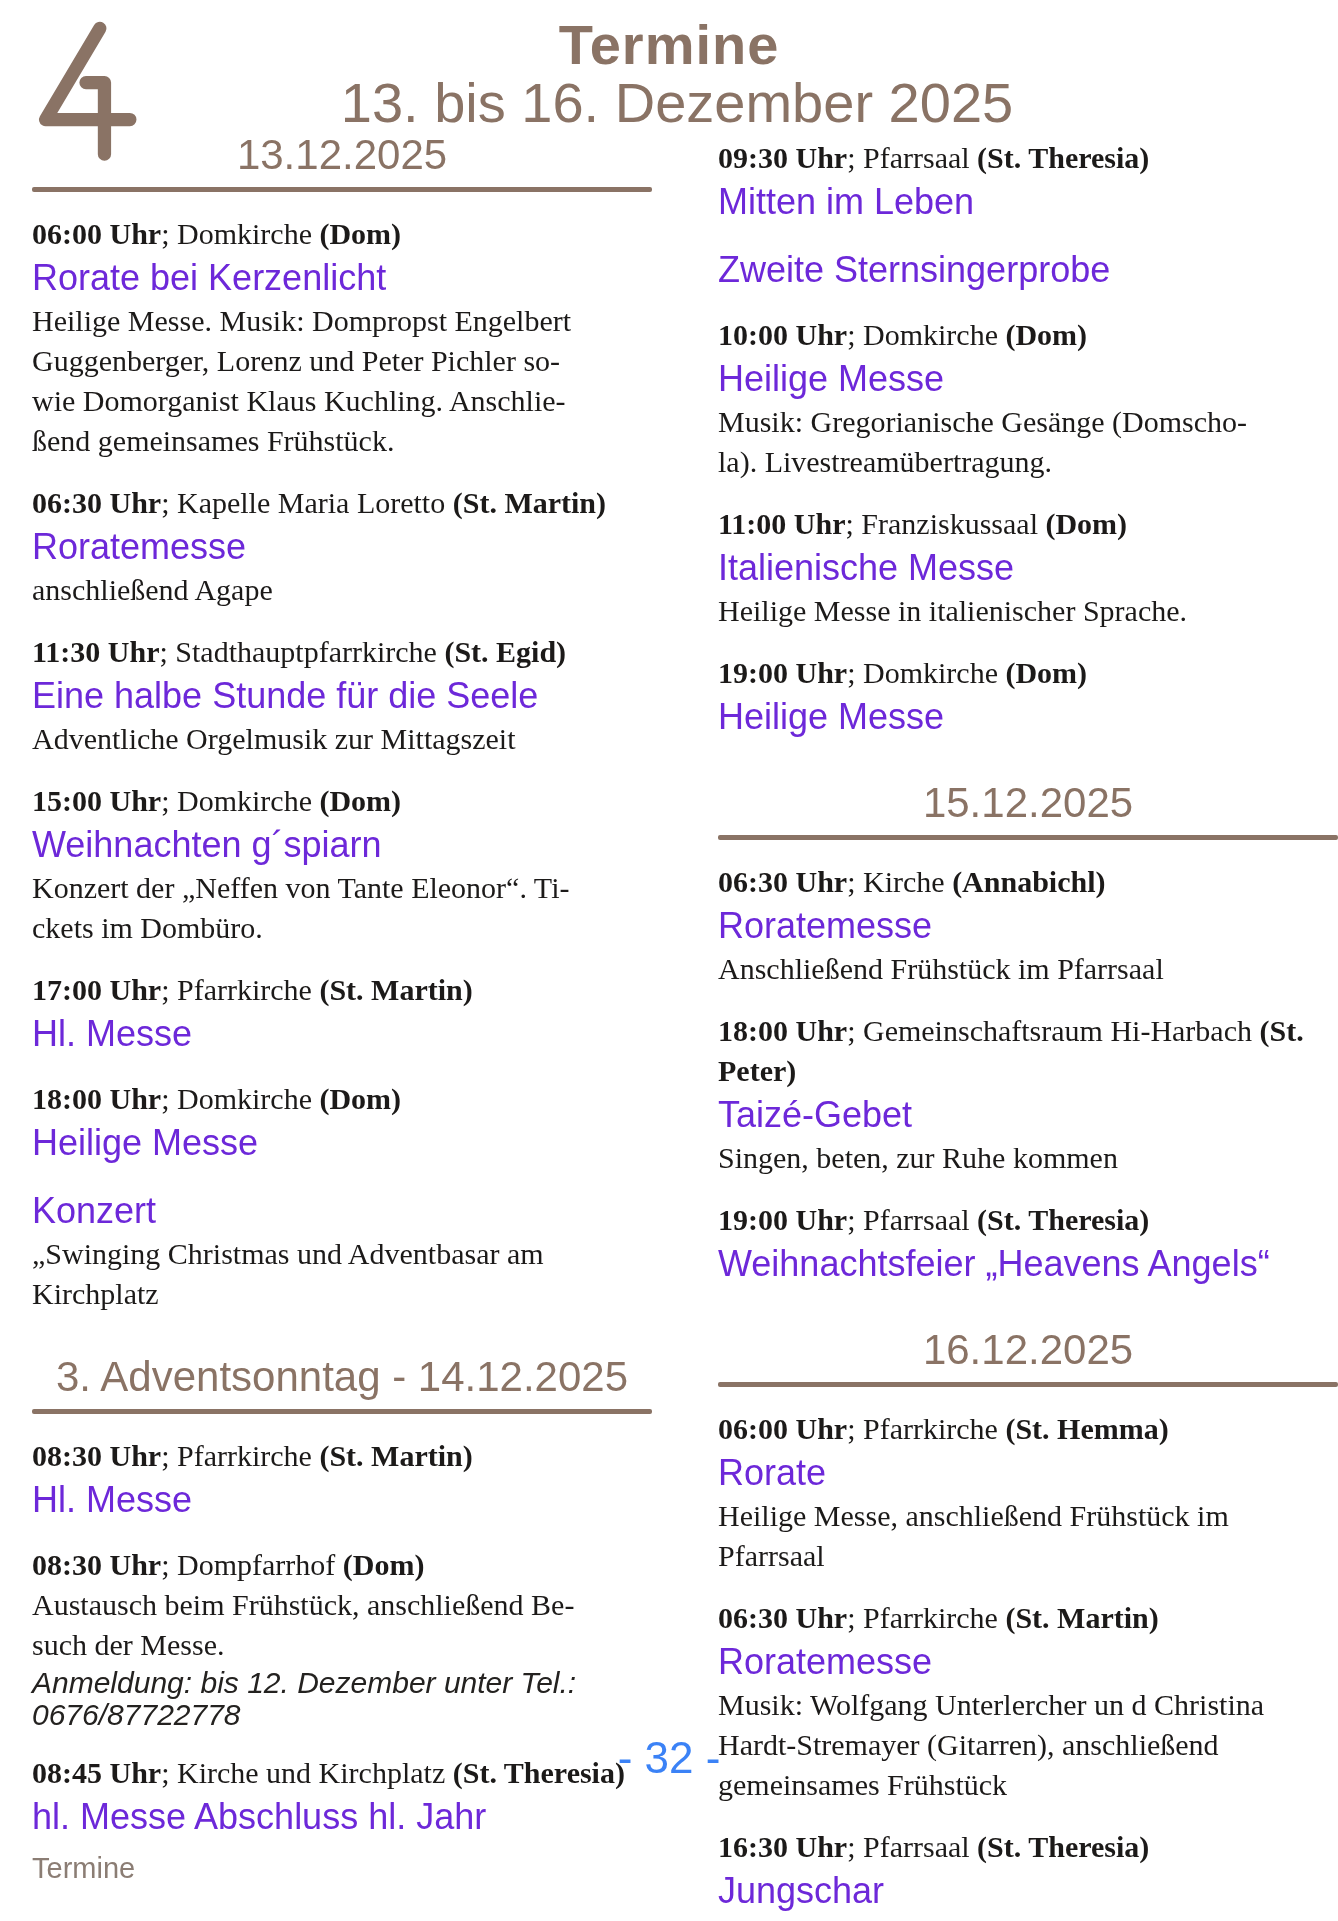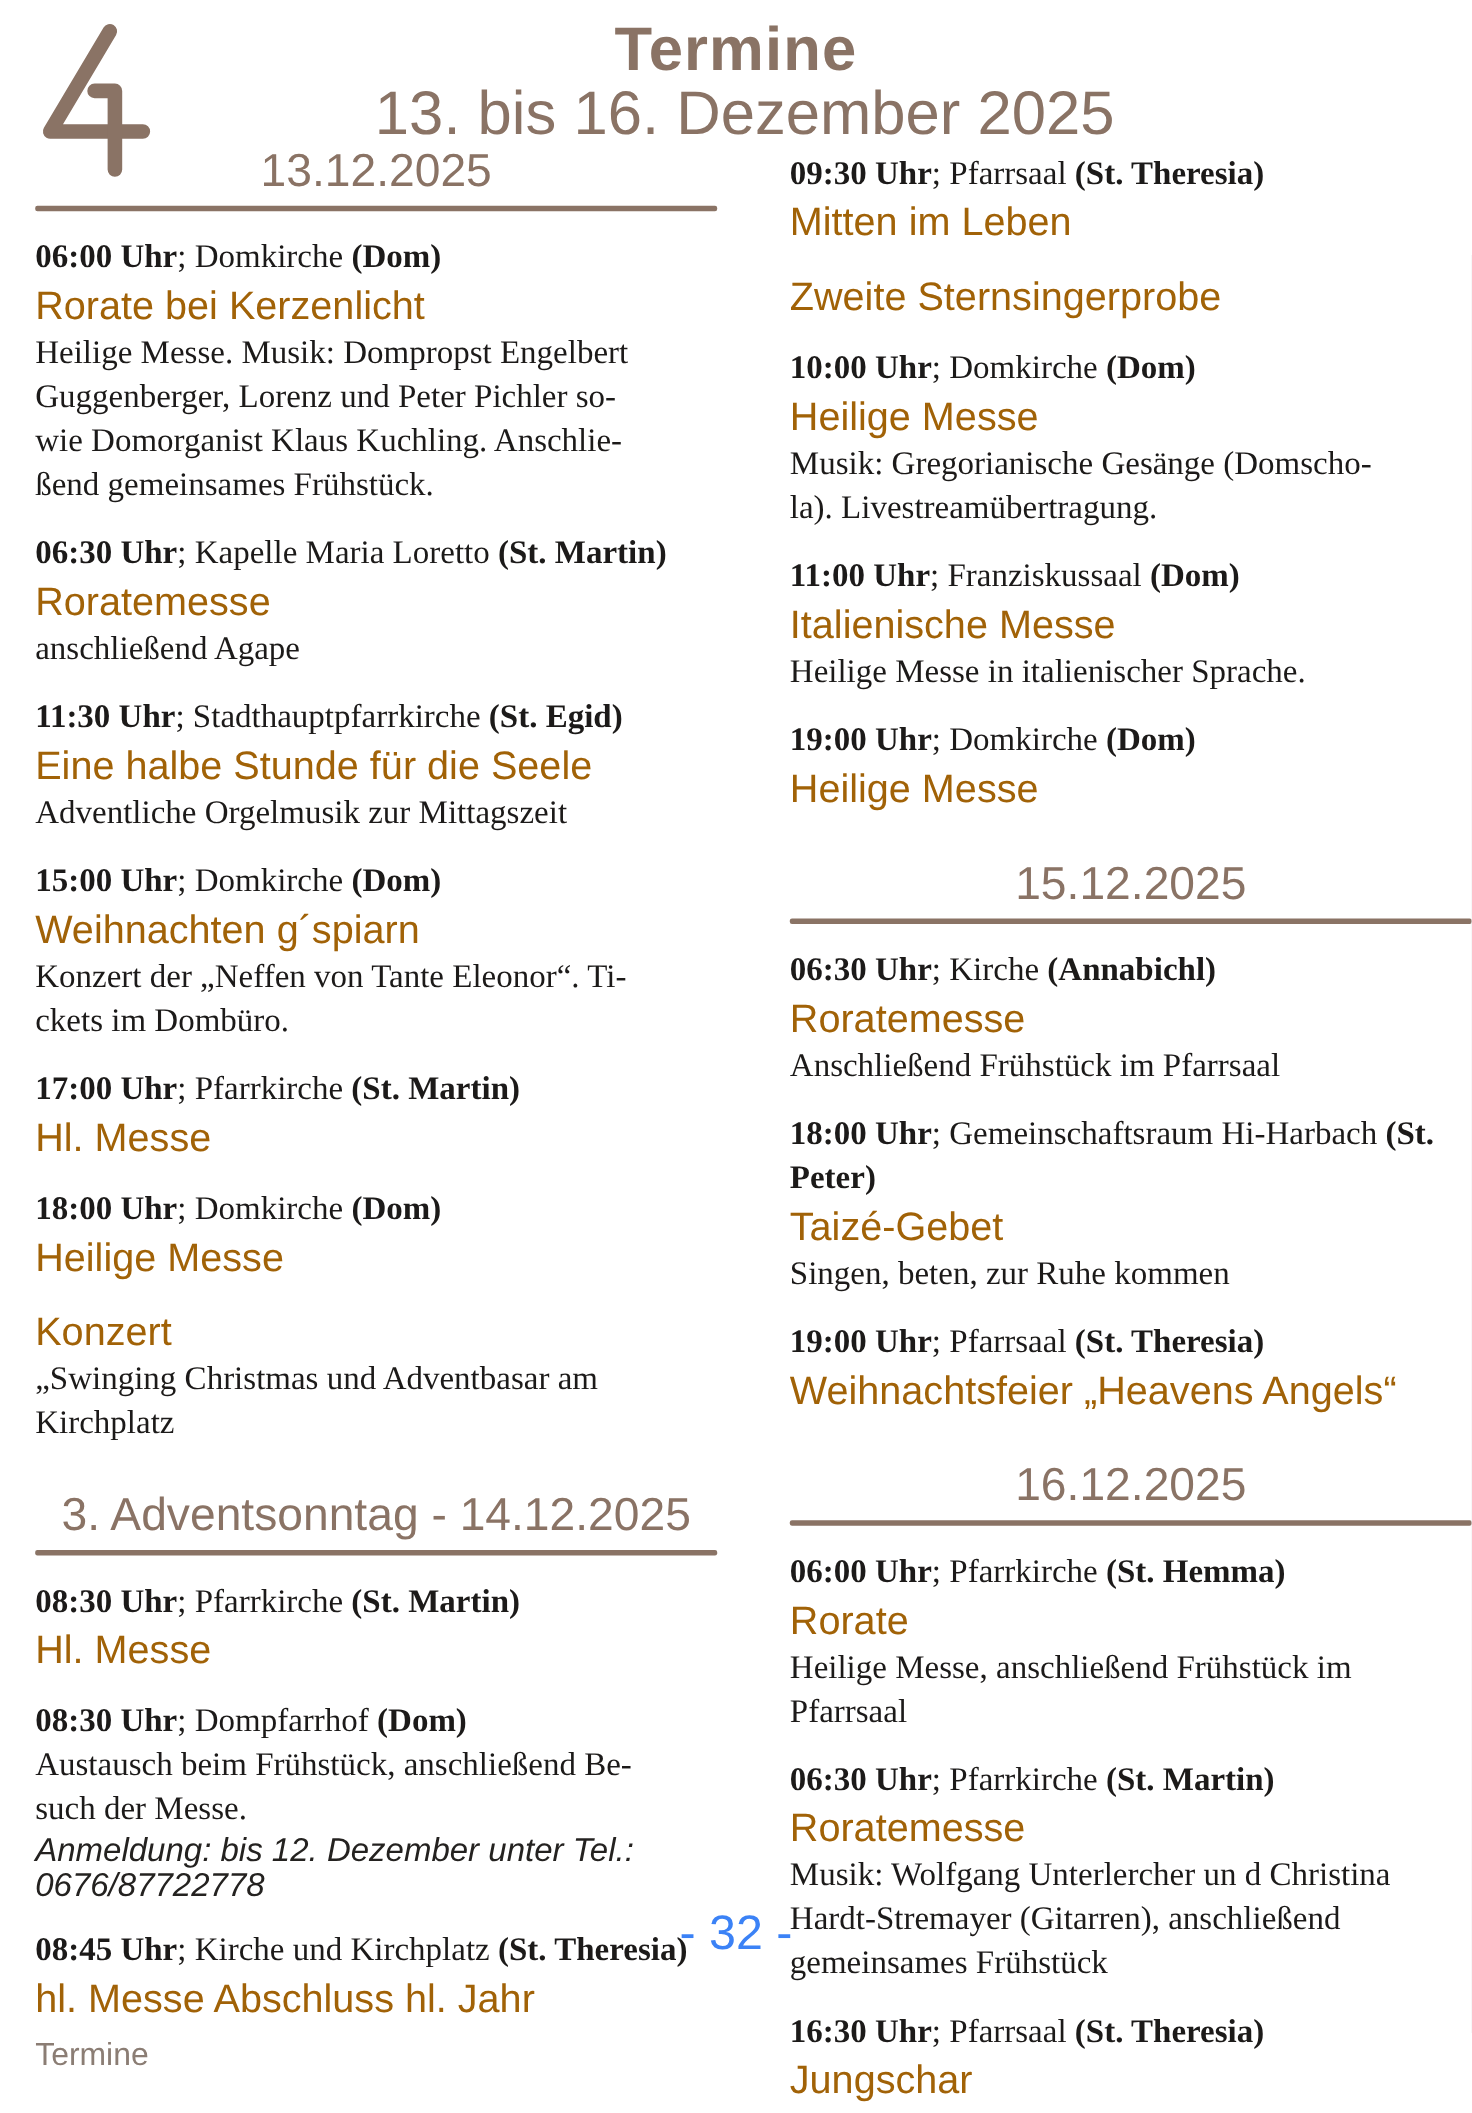--- a/index.html
+++ b/index.html
@@ -29,21 +29,21 @@
     font-size:42px;line-height:50px;color:#8a7365;text-align:center;
   }
   .rule{height:5px;background:#8a7365;border-radius:2px;margin:7px 0 22px 0;}
   
   .entry{margin-bottom:22px;}
   .ehead{font-size:30px;line-height:40px;color:#1c1a19;}
   .ehead .time{font-weight:bold;}
   .ehead .place{font-weight:bold;}
   .etitle{
     font-family:"Liberation Sans", sans-serif;
-    font-size:36px;line-height:46px;color:#a16207;margin-top:1px;
+    font-size:36px;line-height:46px;color:#6d28d9;margin-top:1px;
   }
   .edesc{font-size:30px;line-height:40px;white-space:pre-line;}
   .enote{
     font-family:"Liberation Sans", sans-serif;font-style:italic;
     font-size:30px;line-height:32px;white-space:pre-line;color:#242220;margin-top:2px;
   }
   
   .footer-label{
     position:absolute;left:32px;top:1852px;
     font-family:"Liberation Sans", sans-serif;font-size:29px;color:#8b7d74;

